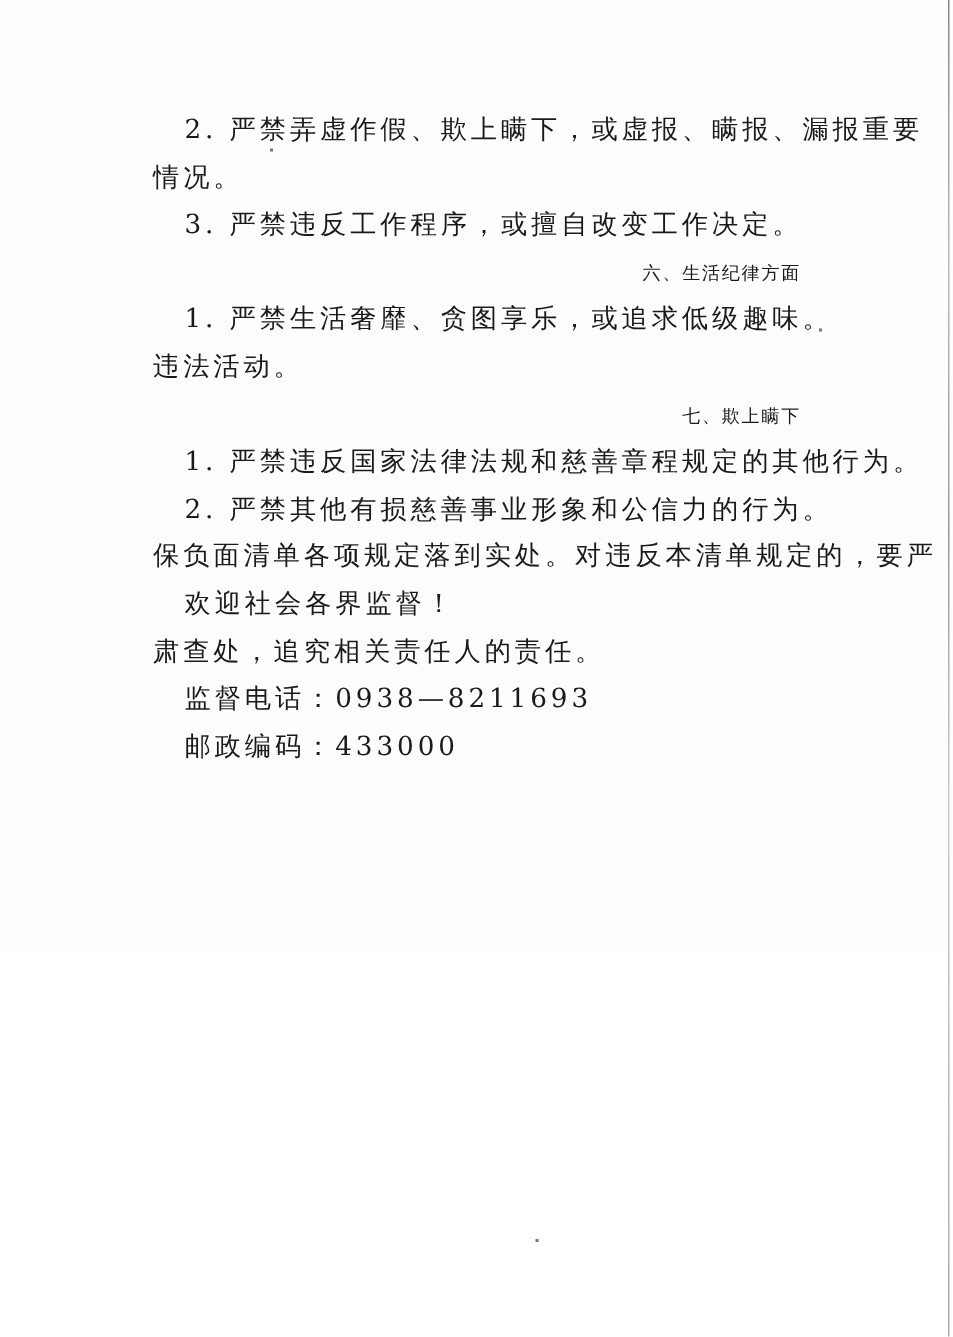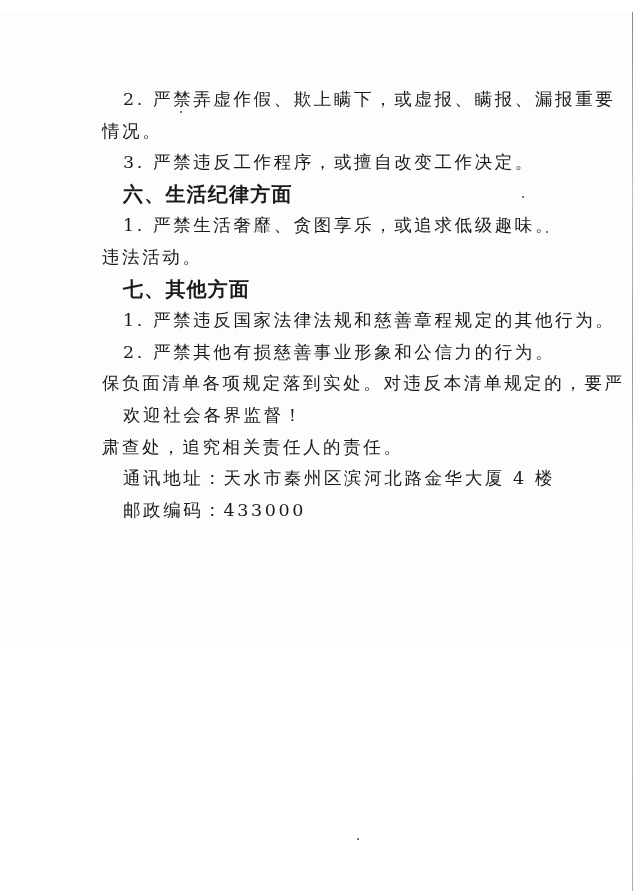--- a/index.html
+++ b/index.html
@@ -1,53 +1,53 @@
 <!DOCTYPE html>
 <html><head>
 <meta charset="utf-8">
 <style>
   html, body { margin: 0; padding: 0; background: #ffffff; }
   body {
     width: 635px; height: 891px; position: relative; overflow: hidden;
     font-family: "DejaVu Serif", "Liberation Serif", serif;
     color: #1a1a1a;
   }
-  .page { position: absolute; left: 0; top: 0; width: 635px; height: 635px; background: #fdfdfd; margin-top: 12px; }
+  .page { position: absolute; left: 0; top: 0; width: 635px; height: 635px; background: #fdfdfd; }
   .scan-edge {
     position: absolute; left: 632px; top: 0; width: 1px; height: 891px;
     background: linear-gradient(#888 0%, #bbb 20%, #999 40%, #ccc 60%, #aaa 100%);
   }
   .content { position: absolute; left: 102px; top: 72px; width: 432px; }
   .line {
     font-size: 17.5px; line-height: 31.6px; height: 31.6px;
     letter-spacing: 2.6px; white-space: nowrap; overflow: visible;
   }
   .indent { padding-left: 21px; }
-  .heading { font-weight: bold; letter-spacing: 1.2px; font-family: "DejaVu Sans", "Liberation Sans", sans-serif; font-size: 20px; }
+  .heading { font-weight: normal; letter-spacing: 1.2px; font-family: "DejaVu Sans", "Liberation Sans", sans-serif; font-size: 12px; text-align: right; }
   .speck { position: absolute; width: 2px; height: 2px; background: #777; }
 </style>
 </head>
 <body>
 
 <div class="page">
   <div class="scan-edge"></div>
   <div class="speck" style="left:180px;top:99px;"></div>
   <div class="speck" style="left:522px;top:184px;"></div>
   <div class="speck" style="left:546px;top:219px;"></div>
   <div class="speck" style="left:357px;top:826px;"></div>
 
   <div class="content">
     <div class="line indent">2. 严禁弄虚作假、欺上瞒下，或虚报、瞒报、漏报重要</div>
     <div class="line">情况。</div>
     <div class="line indent">3. 严禁违反工作程序，或擅自改变工作决定。</div>
     <div class="line indent heading">六、生活纪律方面</div>
     <div class="line indent">1. 严禁生活奢靡、贪图享乐，或追求低级趣味。</div>
     <div class="line">违法活动。</div>
-    <div class="line indent heading">七、其他方面</div>
+    <div class="line indent heading">七、欺上瞒下</div>
     <div class="line indent">1. 严禁违反国家法律法规和慈善章程规定的其他行为。</div>
     <div class="line indent">2. 严禁其他有损慈善事业形象和公信力的行为。</div>
     <div class="line">保负面清单各项规定落到实处。对违反本清单规定的，要严</div>
     <div class="line indent">欢迎社会各界监督！</div>
     <div class="line">肃查处，追究相关责任人的责任。</div>
-    <div class="line indent">通讯地址：天水市秦州区滨河北路金华大厦 4 楼</div>
+    <div class="line indent">监督电话：0938—8211693</div>
     <div class="line indent">邮政编码：433000</div>
   </div>
 </div>
 
 </body></html>

